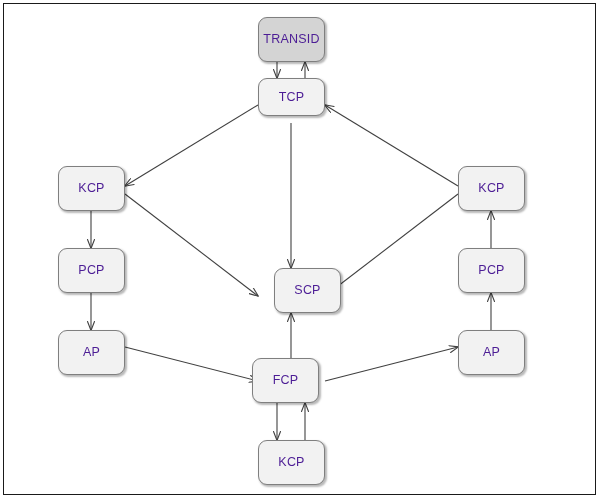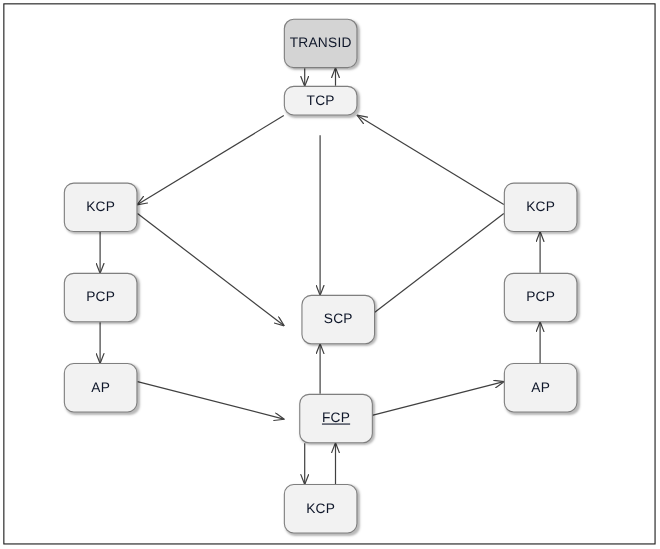--- a/index.html
+++ b/index.html
@@ -36,21 +36,21 @@
     position: absolute;
     box-sizing: border-box;
     border: 1px solid #7f7f7f;
     border-radius: 9px;
     background: #f2f2f2;
     box-shadow: 1.5px 1.5px 2px rgba(0,0,0,0.28);
     display: flex;
     align-items: center;
     justify-content: center;
     font-size: 12.5px;
-    color: #0f172a;
+    color: #4c1d95;
     letter-spacing: 0.2px;
     user-select: none;
   }
   .node.shaded {
     background: #d4d4d4;
   }
   .node-label {
     line-height: 1;
     white-space: nowrap;
   }
@@ -85,21 +85,21 @@
         <line x1="491" y1="248" x2="491" y2="211" stroke="#404040" stroke-width="1.1" marker-end="url(#arrowhead)"></line>
         <line x1="277" y1="403" x2="277" y2="440" stroke="#404040" stroke-width="1.1" marker-end="url(#arrowhead)"></line>
         <line x1="305" y1="440" x2="305" y2="403" stroke="#404040" stroke-width="1.1" marker-end="url(#arrowhead)"></line>
       </g>
   </svg>
 
   <div id="node-group">
       <div class="node shaded" style="left: 258px; top: 17px; width: 67px; height: 45px;">
         <span class="node-label">TRANSID</span>
       </div>
-      <div class="node" style="left: 258px; top: 78px; width: 67px; height: 27px;">
+      <div class="node" style="left: 258px; top: 78px; width: 67px; height: 38px;">
         <span class="node-label">TCP</span>
       </div>
       <div class="node" style="left: 58px; top: 166px; width: 67px; height: 45px;">
         <span class="node-label">KCP</span>
       </div>
       <div class="node" style="left: 458px; top: 166px; width: 67px; height: 45px;">
         <span class="node-label">KCP</span>
       </div>
       <div class="node" style="left: 58px; top: 248px; width: 67px; height: 45px;">
         <span class="node-label">PCP</span>
@@ -109,21 +109,21 @@
       </div>
       <div class="node" style="left: 274px; top: 268px; width: 67px; height: 45px;">
         <span class="node-label">SCP</span>
       </div>
       <div class="node" style="left: 58px; top: 330px; width: 67px; height: 45px;">
         <span class="node-label">AP</span>
       </div>
       <div class="node" style="left: 458px; top: 330px; width: 67px; height: 45px;">
         <span class="node-label">AP</span>
       </div>
-      <div class="node" style="left: 272px; top: 358px; width: 67px; height: 45px; text-decoration: underline;">
+      <div class="node" style="left: 252px; top: 358px; width: 67px; height: 45px;">
         <span class="node-label">FCP</span>
       </div>
       <div class="node" style="left: 258px; top: 440px; width: 67px; height: 45px;">
         <span class="node-label">KCP</span>
       </div>
     </div>
 
 </div>
 
 </body></html>

